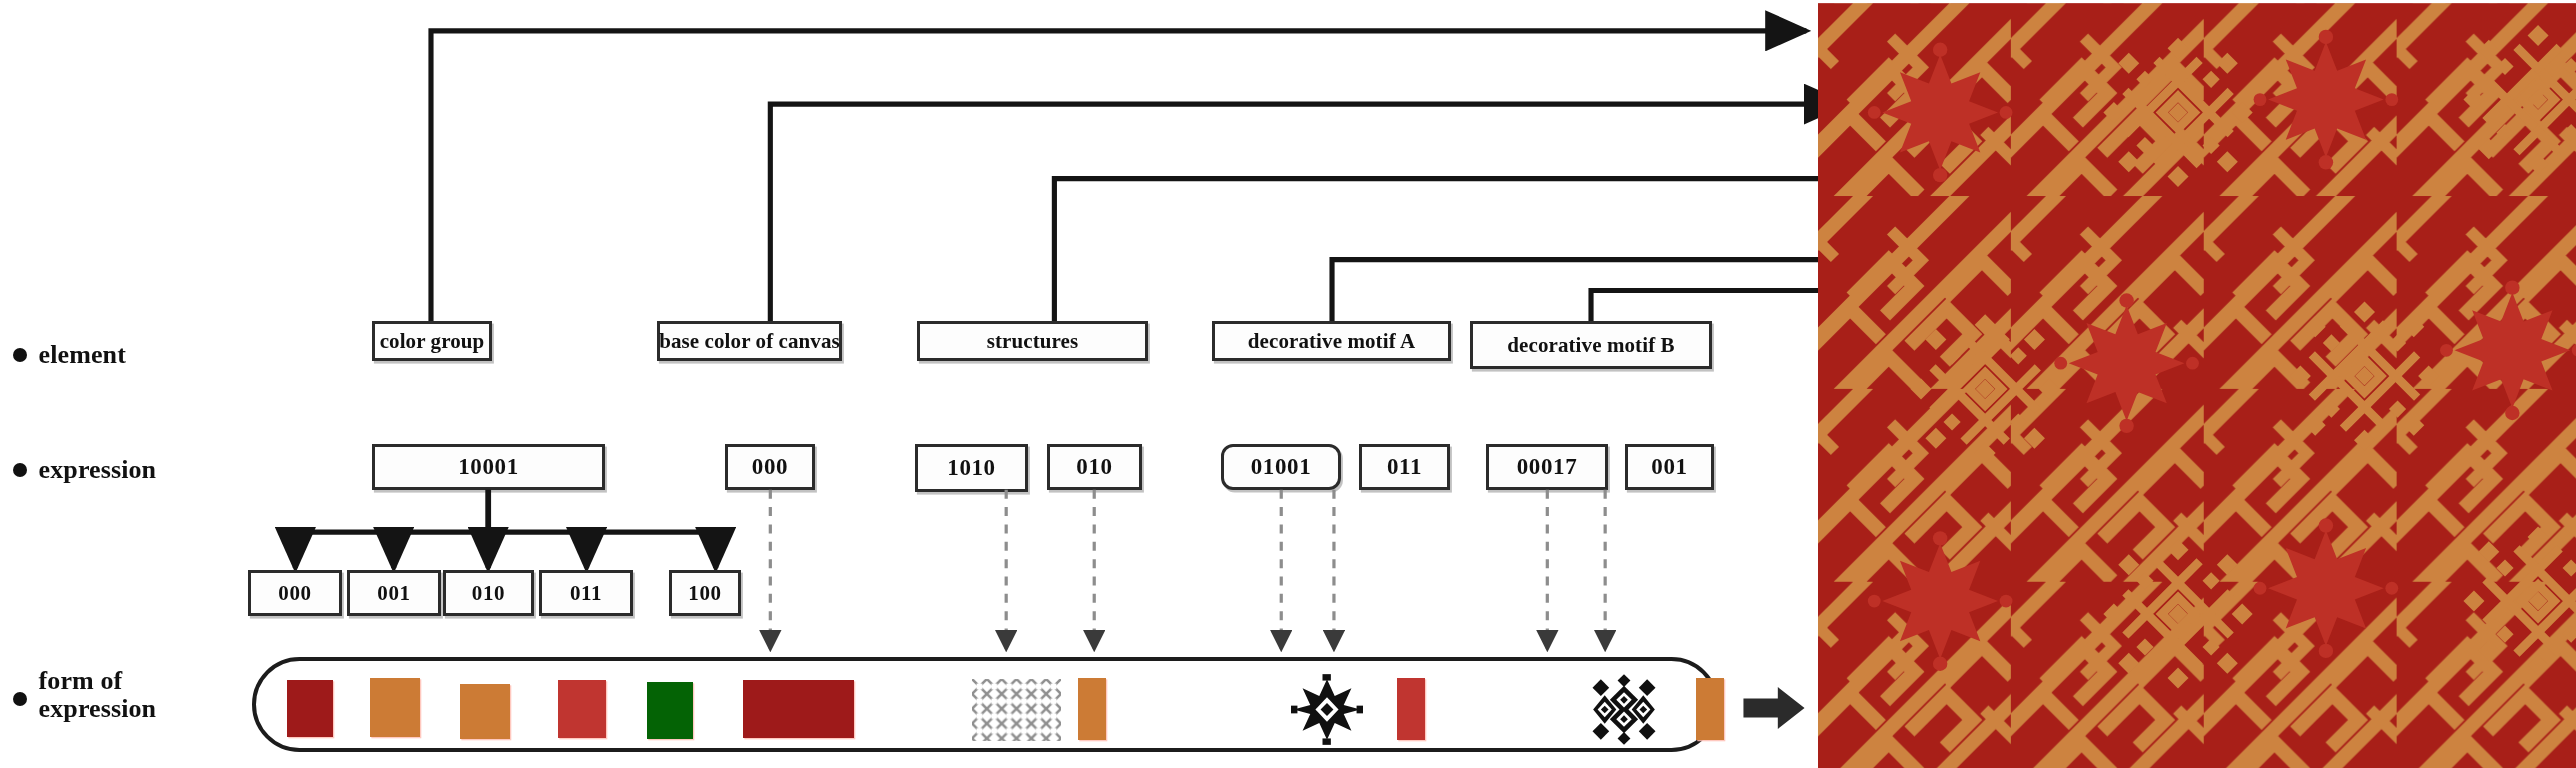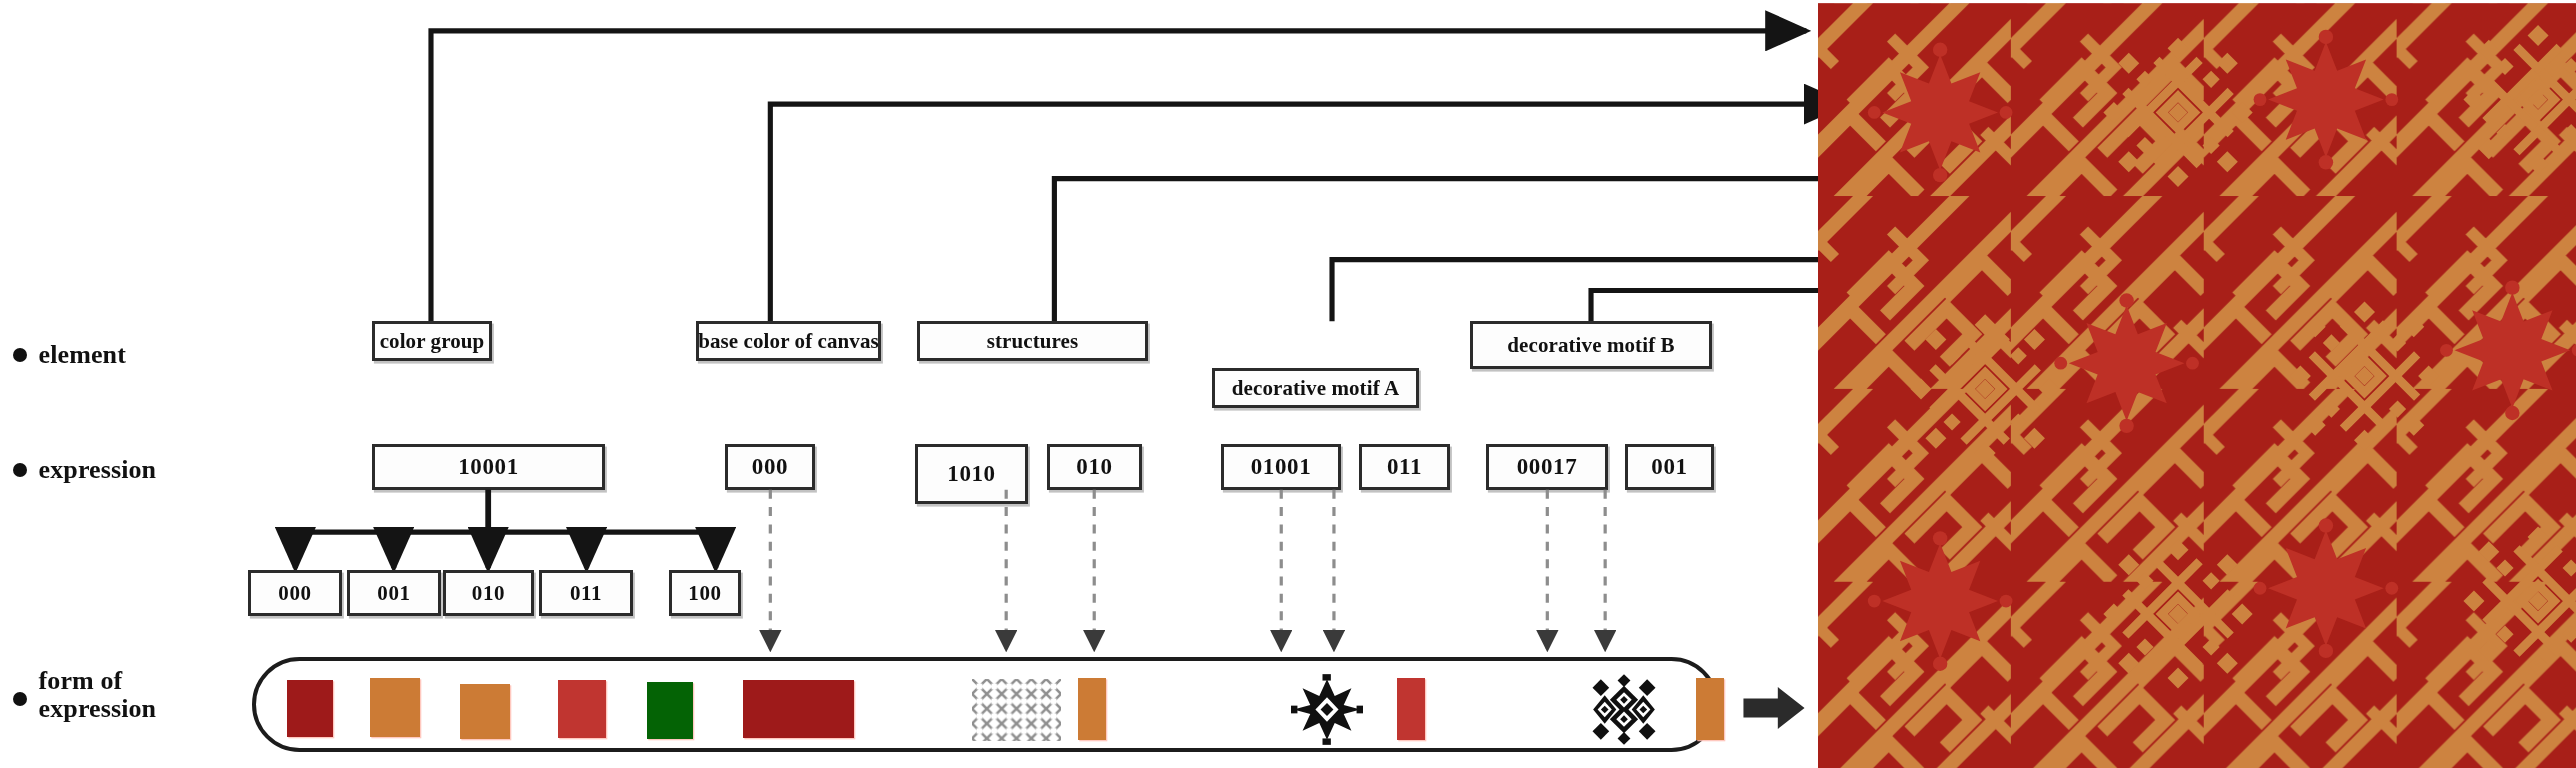--- a/index.html
+++ b/index.html
@@ -73,46 +73,46 @@
   <path d="M1640,500 L1640,278 L2995,278" fill="none" stroke="#141414" stroke-width="8" marker-end="url(#ah)"></path>
 
   <path d="M2072,500 L2072,404 L3265,404" fill="none" stroke="#141414" stroke-width="8" marker-end="url(#ah)"></path>
 
   <path d="M2475,500 L2475,452 L2960,452" fill="none" stroke="#141414" stroke-width="8" marker-end="url(#ah)"></path>
 </svg>
 
 <div class="box box-el" style="left:372px;top:321px;width:120px;height:40px;">
   <span>color group</span>
 </div>
-<div class="box box-el" style="left:696px;top:321px;width:185px;height:40px;">
+<div class="box box-el" style="left:657px;top:321px;width:185px;height:40px;">
   <span>base color of canvas</span>
 </div>
 <div class="box box-el" style="left:917px;top:321px;width:231px;height:40px;">
   <span>structures</span>
 </div>
-<div class="box box-el" style="left:1212px;top:321px;width:207px;height:40px;margin-top:47px;">
+<div class="box box-el" style="left:1212px;top:321px;width:239px;height:40px;">
   <span>decorative motif  A</span>
 </div>
 <div class="box box-el" style="left:1470px;top:321px;width:242px;height:48px;">
   <span>decorative motif  B</span>
 </div>
 
 <div class="box box-code" style="left:372px;top:444px;width:233px;height:46px;">
   <span>10001</span>
 </div>
 <div class="box box-code" style="left:725px;top:444px;width:90px;height:46px;">
   <span>000</span>
 </div>
-<div class="box box-code" style="left:915px;top:444px;width:113px;height:60px;">
+<div class="box box-code" style="left:915px;top:444px;width:113px;height:48px;">
   <span>1010</span>
 </div>
 <div class="box box-code" style="left:1047px;top:444px;width:95px;height:46px;">
   <span>010</span>
 </div>
-<div class="box box-code" style="left:1221px;top:444px;width:120px;height:46px;">
+<div class="box box-code" style="left:1221px;top:444px;width:120px;height:46px;border-radius:12px;">
   <span>01001</span>
 </div>
 <div class="box box-code" style="left:1359px;top:444px;width:91px;height:46px;">
   <span>011</span>
 </div>
 <div class="box box-code" style="left:1486px;top:444px;width:122px;height:46px;">
   <span>00017</span>
 </div>
 <div class="box box-code" style="left:1625px;top:444px;width:89px;height:46px;">
   <span>001</span>

